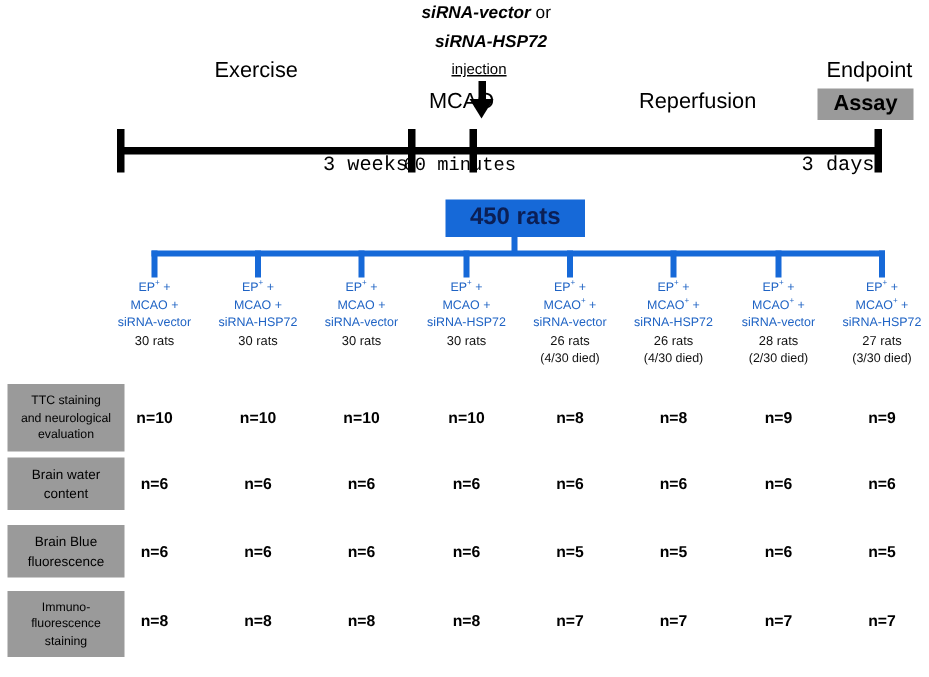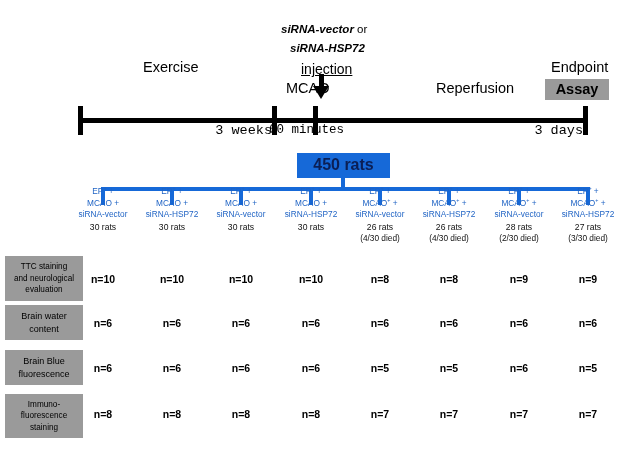--- a/index.html
+++ b/index.html
@@ -5,25 +5,25 @@
   html,body{margin:0;padding:0;}
   body{
     width:619px;height:451px;
     background:#ffffff;
     font-family:"Liberation Sans", sans-serif;
     color:#000;
     position:relative;
     overflow:hidden;
   }
   .stage{position:absolute;inset:0;}
-  .abs{position:absolute;margin-top:20px;}
+  .abs{position:absolute;}
 
   
   .hdr-text{font-size:14.5px;color:#000;white-space:nowrap;}
-  .hdr-small{font-size:14px;white-space:nowrap;text-decoration:underline;}
+  .hdr-small{font-size:10px;white-space:nowrap;text-decoration:underline;}
   .hdr-ital{font-size:11.5px;font-style:italic;font-weight:bold;white-space:nowrap;}
   .hdr-ital .reg{font-style:normal;font-weight:normal;}
   sup{font-size:.65em;vertical-align:super;line-height:0;}
 
   .assay-box{
     background:#9a9a9a;color:#000;
     font-size:14.5px;
     text-align:center;
     padding:2px 0 3px 0;
     white-space:nowrap;
@@ -117,21 +117,21 @@
 
   <div class="abs hdr-text" style="left:143px;top:39px;">
     <span>Exercise</span>
   </div>
 
 
   <div class="abs hdr-text" style="left:286px;top:60px;">
     <span>MCAO</span>
   </div>
 
-  <div class="abs hdr-text" style="left:436px;top:60px;">
+  <div class="abs hdr-text" style="left:426px;top:60px;">
     <span>Reperfusion</span>
   </div>
 
   <div class="abs hdr-text" style="left:551px;top:39px;">
     <span>Endpoint</span>
   </div>
 
   <div class="abs assay-box" style="left:545px;top:59px;width:64px;font-weight:bold;">
     <span>Assay</span>
   </div>

